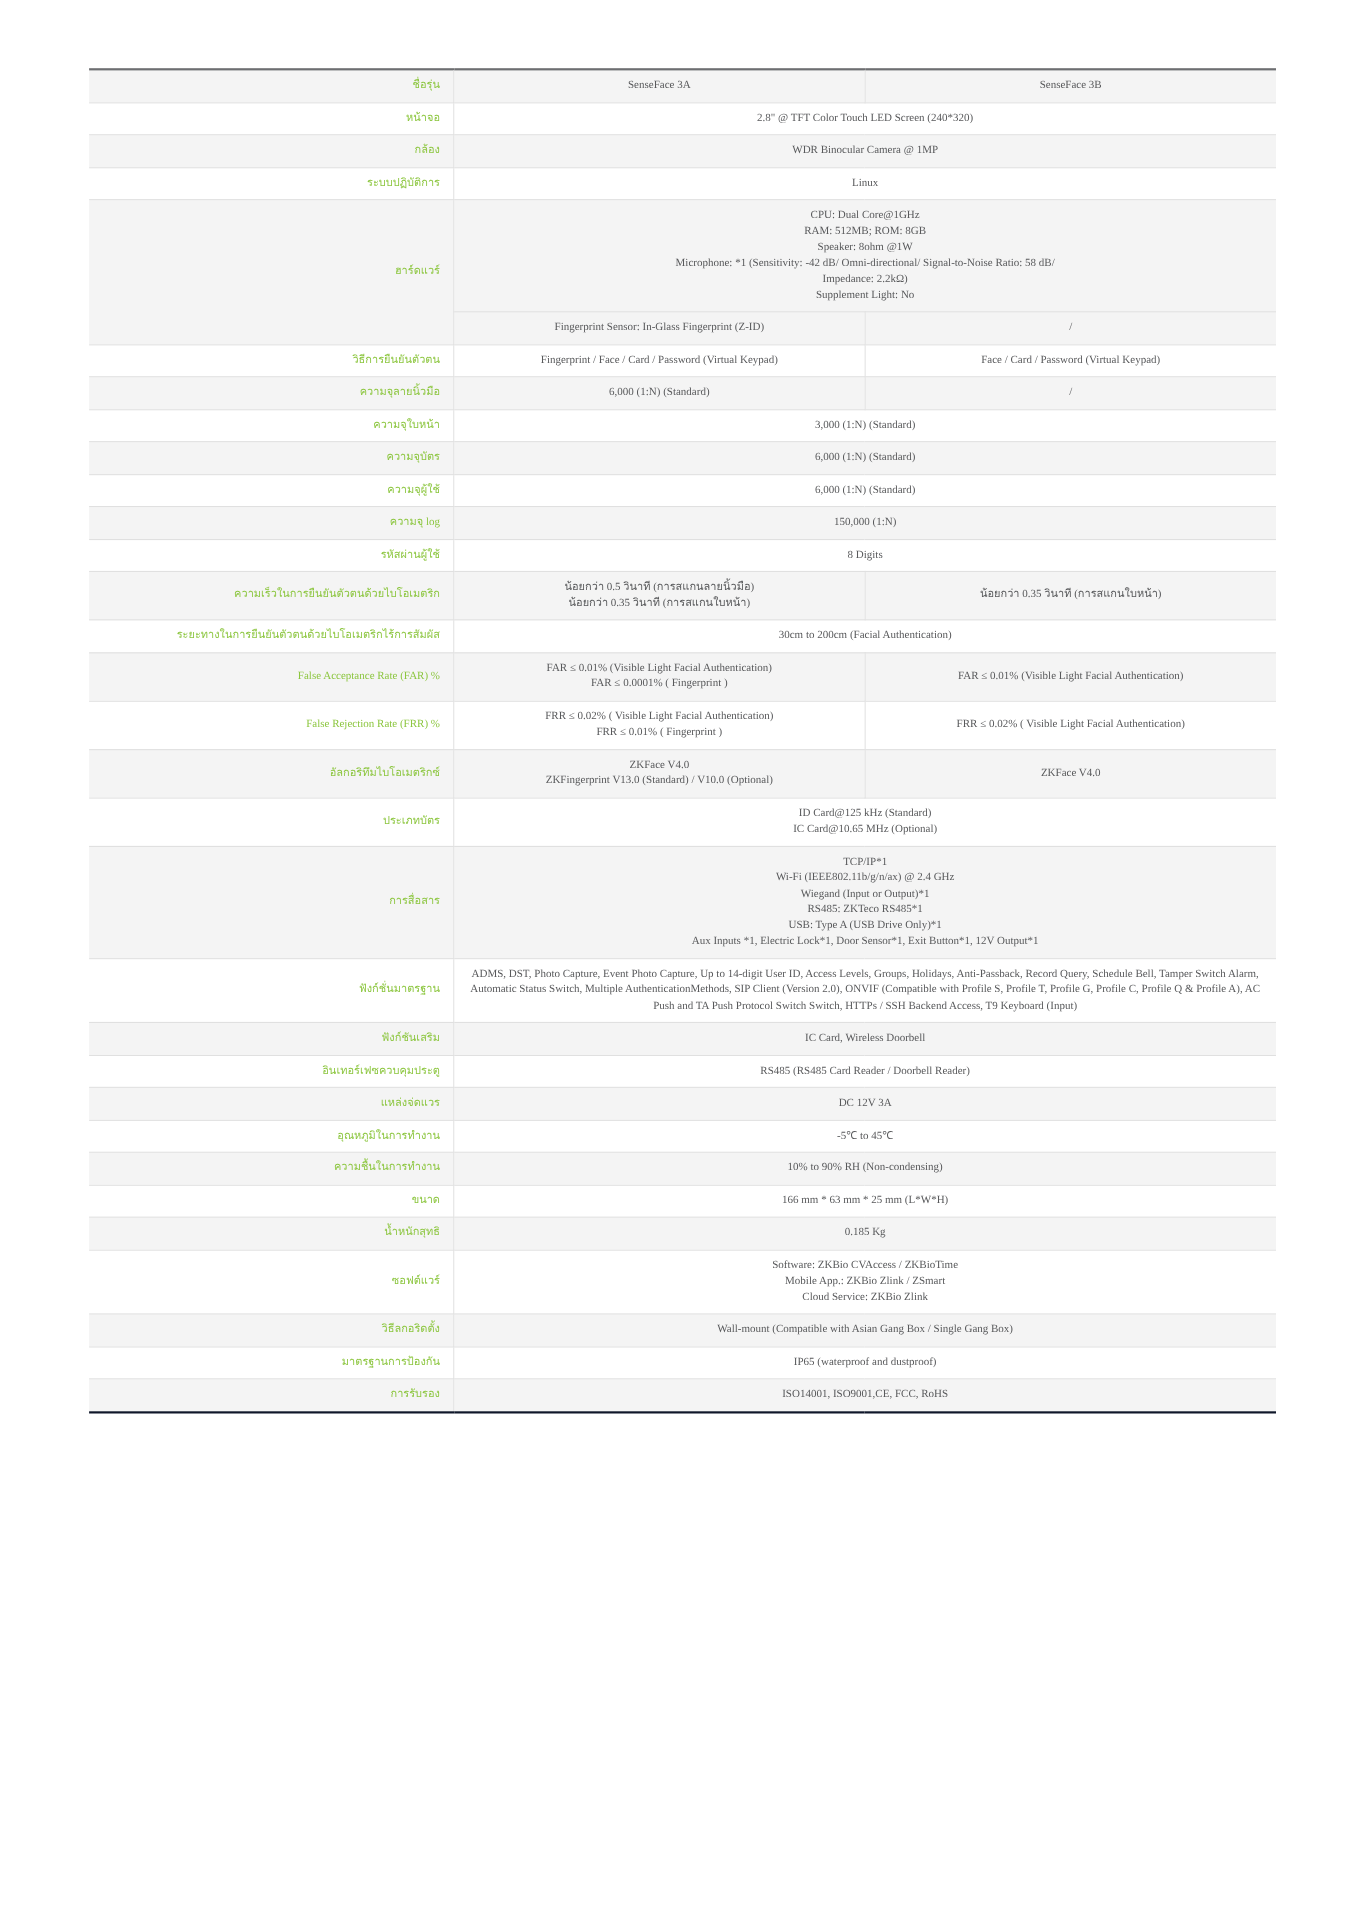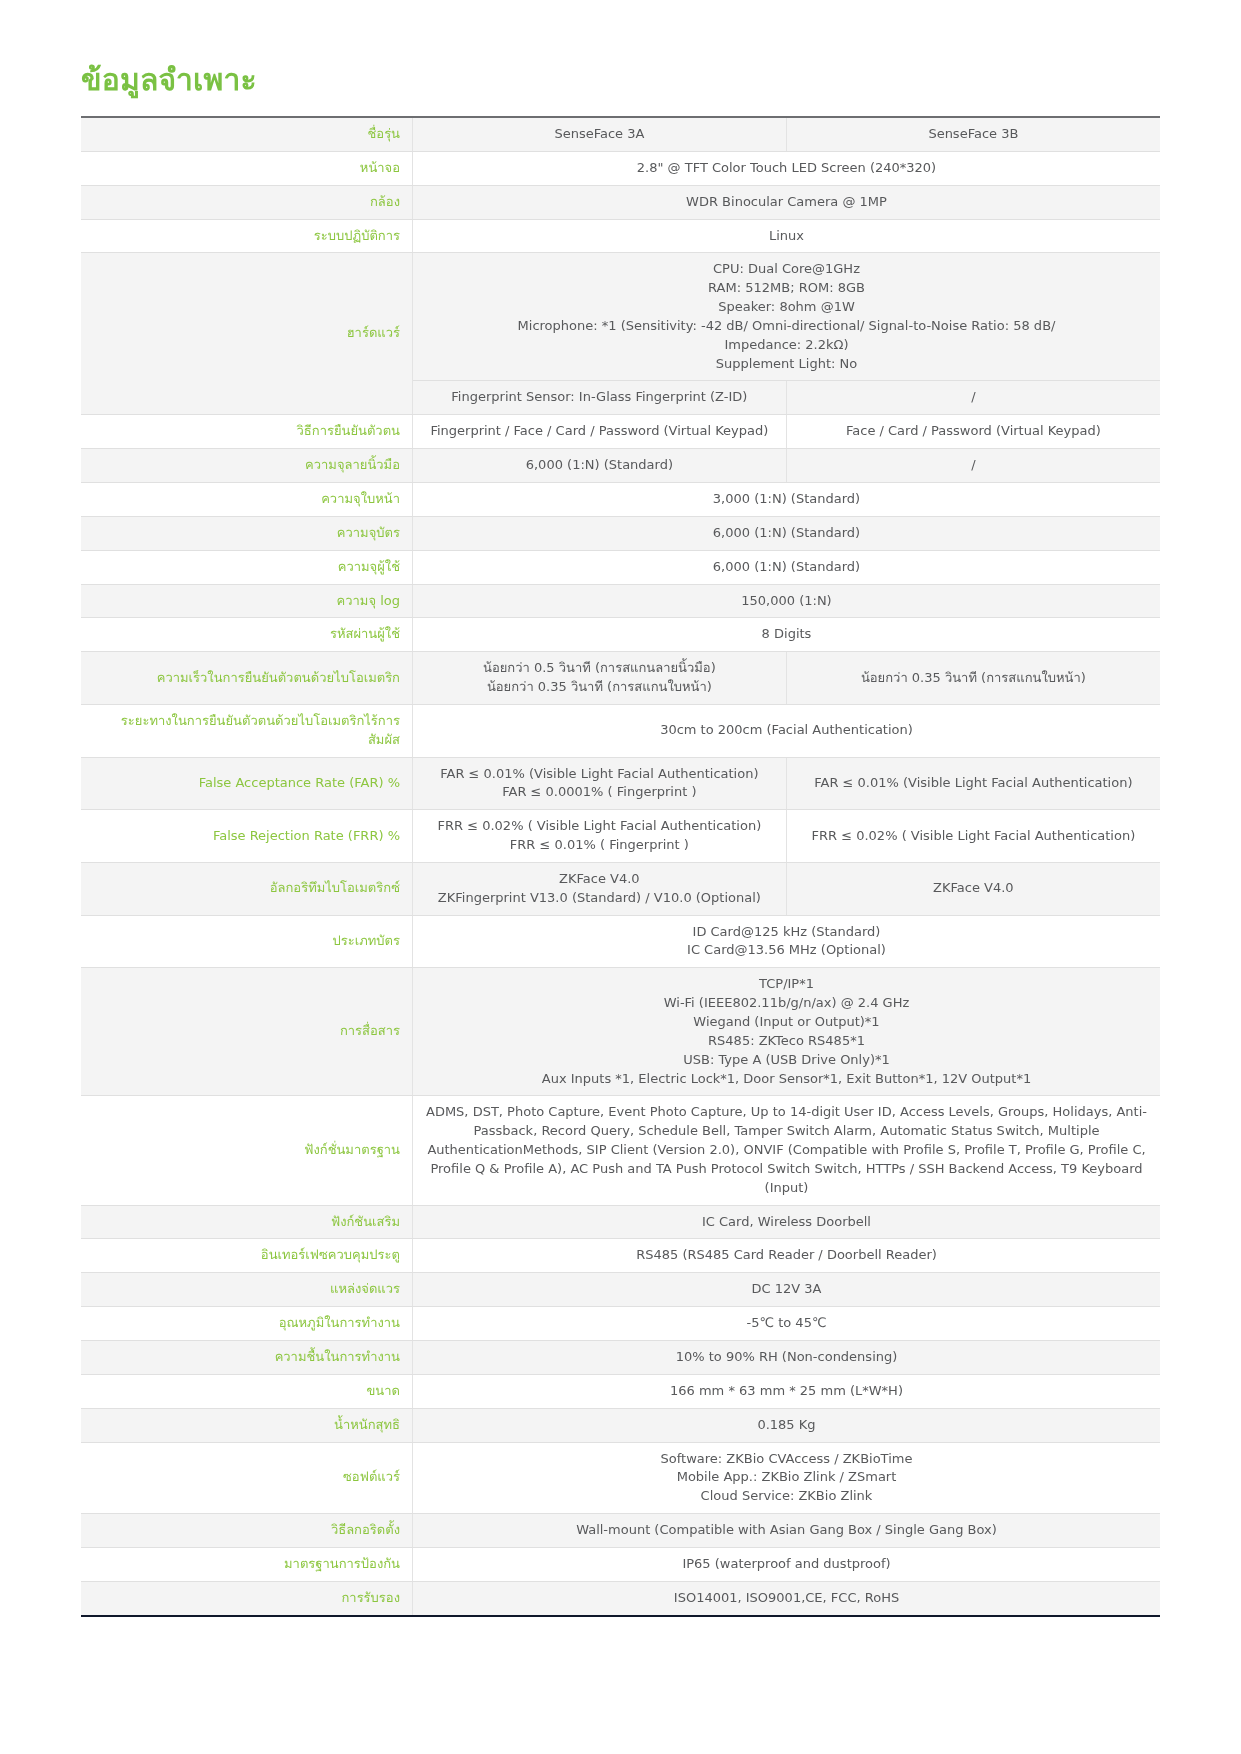--- a/index.html
+++ b/index.html
@@ -26,21 +26,22 @@
     font-size: 30px;
     font-weight: bold;
     letter-spacing: 0.2px;
     margin: 0 0 18px 0;
     line-height: 1.2;
   }
   table.spec-table {
     width: 1079px;
     border-collapse: collapse;
     table-layout: fixed;
-    font-size: 13px;
+    font-size: 10px;
+    font-family: Liberation Serif, serif;
   }
   table.spec-table tr.row-shade > td {
     background: #f4f4f4;
   }
   table.spec-table tr.row-plain > td {
     background: #ffffff;
   }
   td {
     border-bottom: 1px solid #e0e0e0;
     vertical-align: middle;
@@ -67,21 +68,20 @@
   .bottomline {
     border-bottom: 2px solid #0f172a;
   }
   .multiline { white-space: pre-line; margin-left: 17px; }
 </style>
 </head>
 <body>
 
 <div class="page">
 
-  <h1 class="page-title">ข้อมูลจำเพาะ</h1>
 
   <table class="spec-table">
     <tbody>
         <tr class="row-shade">
           <td class="label topline">ชื่อรุ่น</td>
           <td class="value split multiline topline">SenseFace 3A</td>
           <td class="value multiline topline">SenseFace 3B</td>
         </tr>
         <tr class="row-plain">
           <td class="label">หน้าจอ</td>
@@ -162,21 +162,21 @@
         </tr>
         <tr class="row-shade">
           <td class="label">อัลกอริทึมไบโอเมตริกซ์</td>
           <td class="value split multiline">ZKFace V4.0
 ZKFingerprint V13.0 (Standard) / V10.0 (Optional)</td>
           <td class="value multiline">ZKFace V4.0</td>
         </tr>
         <tr class="row-plain">
           <td class="label">ประเภทบัตร</td>
           <td class="value multiline" colspan="2">ID Card@125 kHz (Standard)
-IC Card@13.56 MHz (Optional)</td>
+IC Card@10.65 MHz (Optional)</td>
         </tr>
         <tr class="row-shade">
           <td class="label">การสื่อสาร</td>
           <td class="value multiline" colspan="2">TCP/IP*1
 Wi-Fi (IEEE802.11b/g/n/ax) @ 2.4 GHz
 Wiegand (Input or Output)*1
 RS485: ZKTeco RS485*1
 USB: Type A (USB Drive Only)*1
 Aux Inputs *1, Electric Lock*1, Door Sensor*1, Exit Button*1, 12V Output*1</td>
         </tr>

